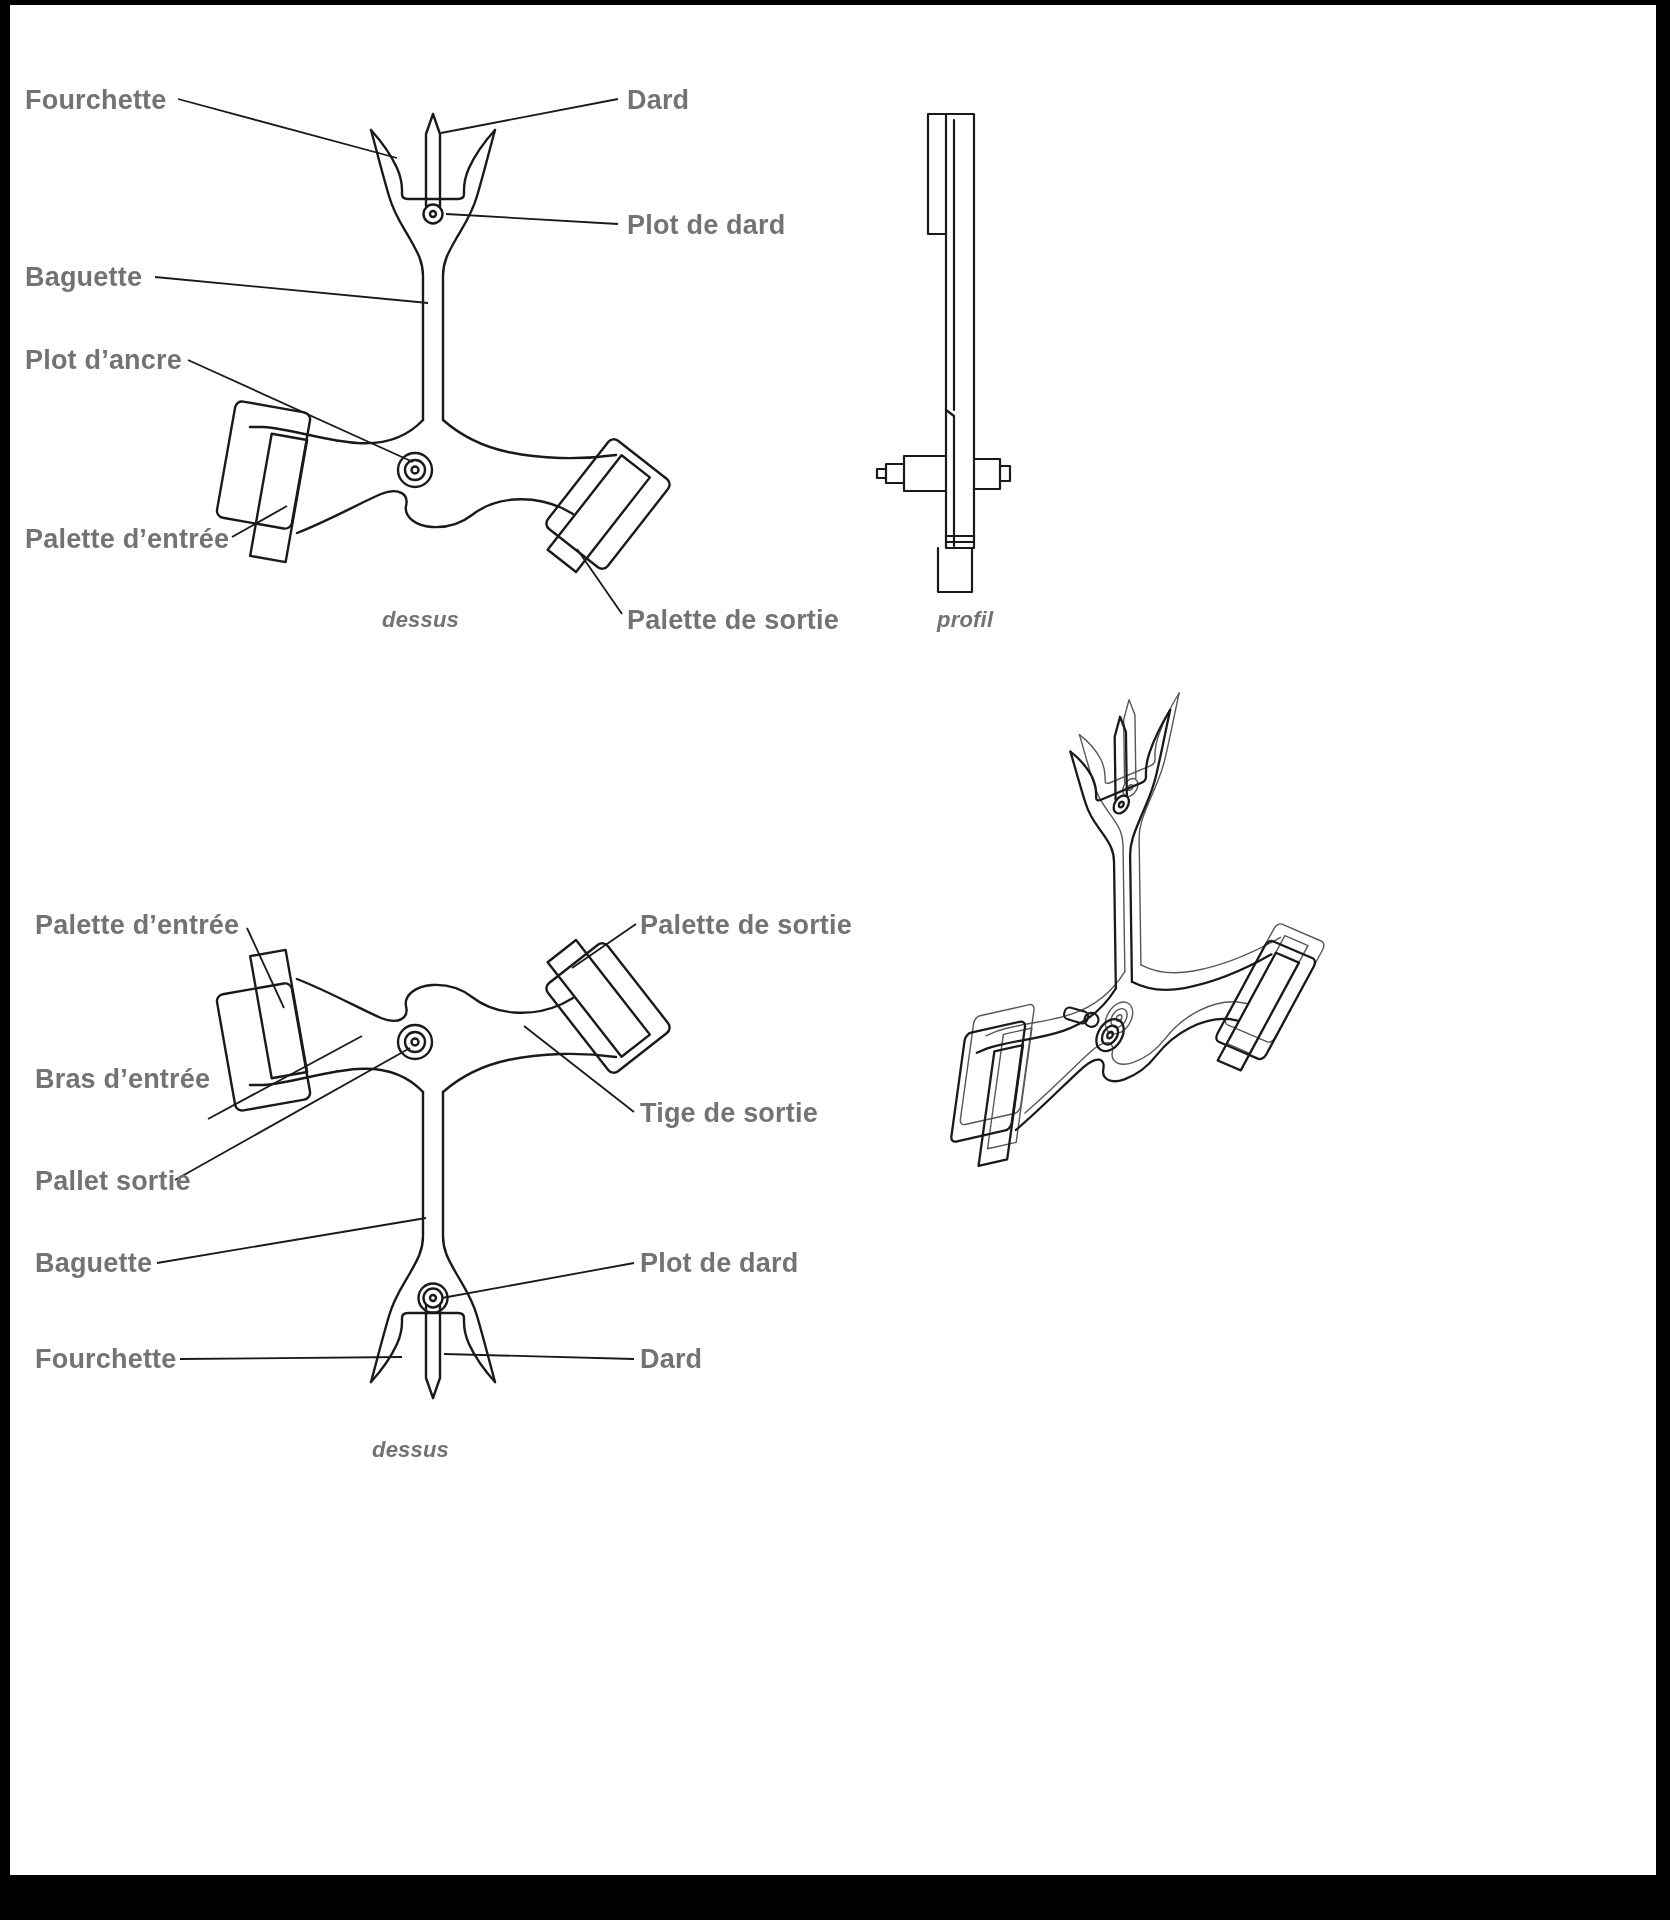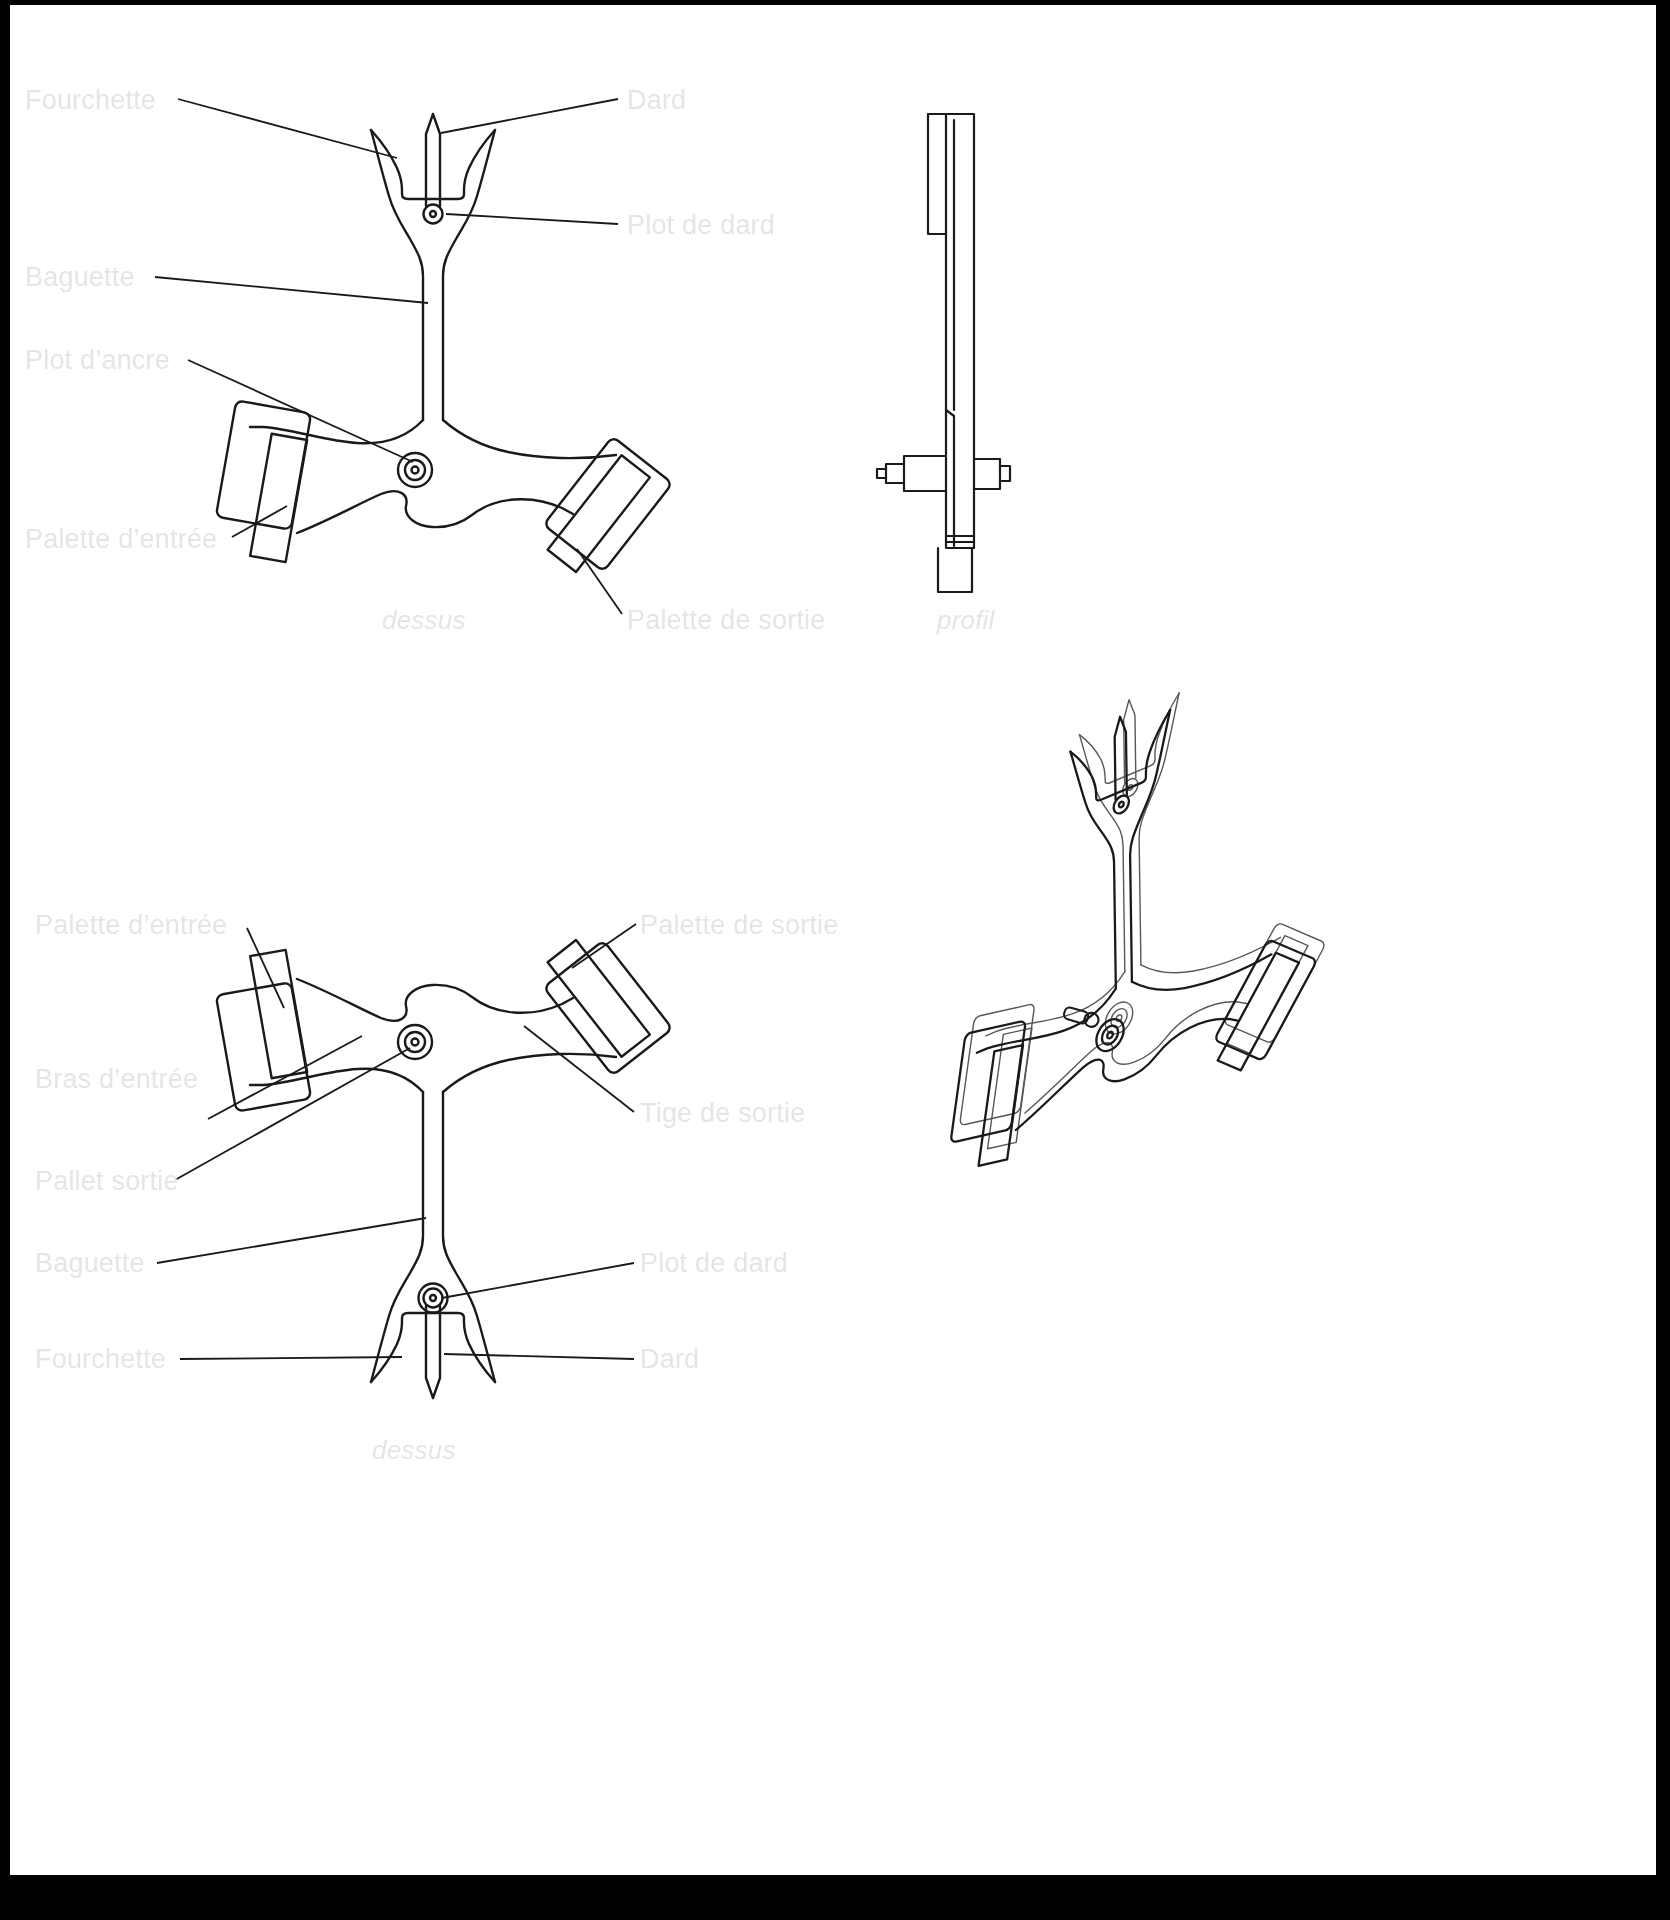--- a/index.html
+++ b/index.html
@@ -19,30 +19,30 @@
   .stage{
     position:absolute; left:0; top:0;
     width:1660px; height:1915px;
   }
   svg.draw{
     position:absolute; left:0; top:0;
     width:1660px; height:1915px;
   }
   .lbl{
     position:absolute;
-    font-weight:400;
+    font-weight:700;
     font-size:27px;
     line-height:30px;
-    color:#e5e5e5;
+    color:#737373;
     letter-spacing:.2px;
     white-space:nowrap;
   }
   .caption{
     font-style:italic;
-    font-size:26px;
+    font-size:22px;
   }
 </style>
 </head>
 <body>
 
 <div class="page"></div>
 
 <div class="stage">
 
   <svg class="draw" viewBox="0 0 1660 1915">

